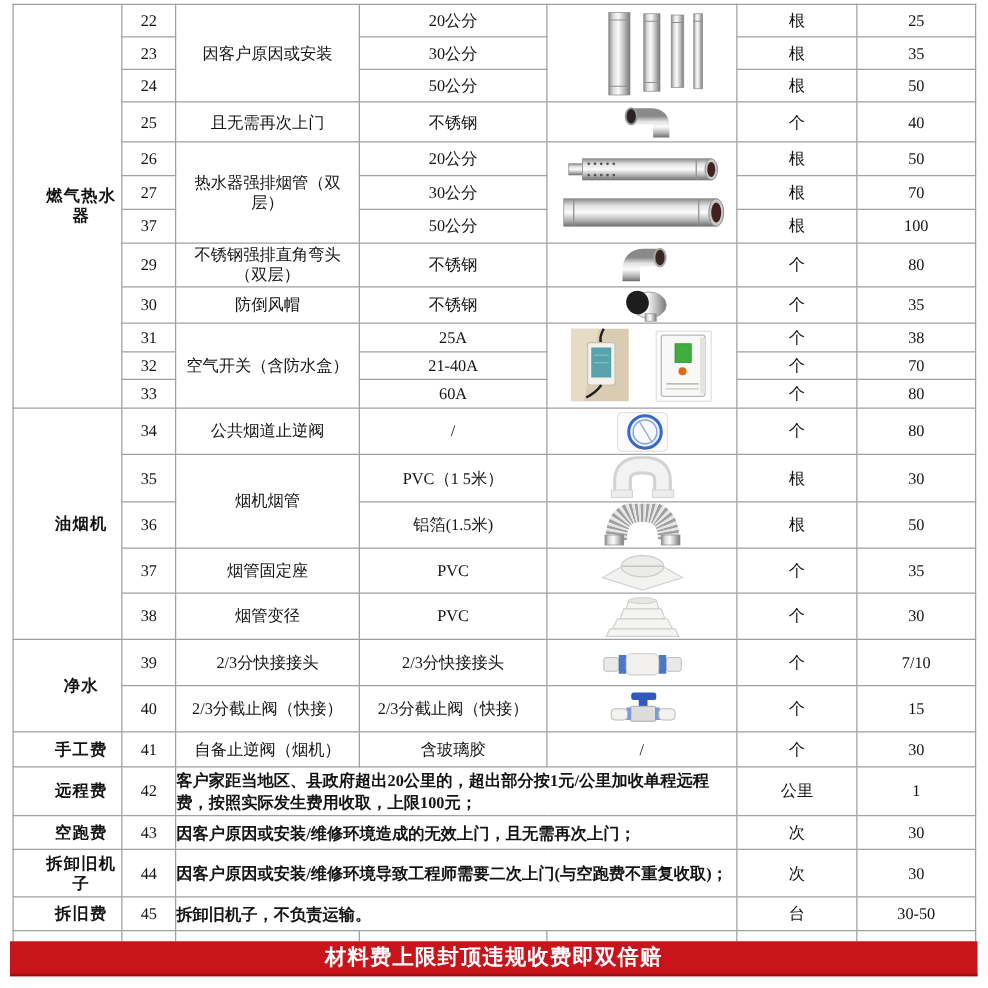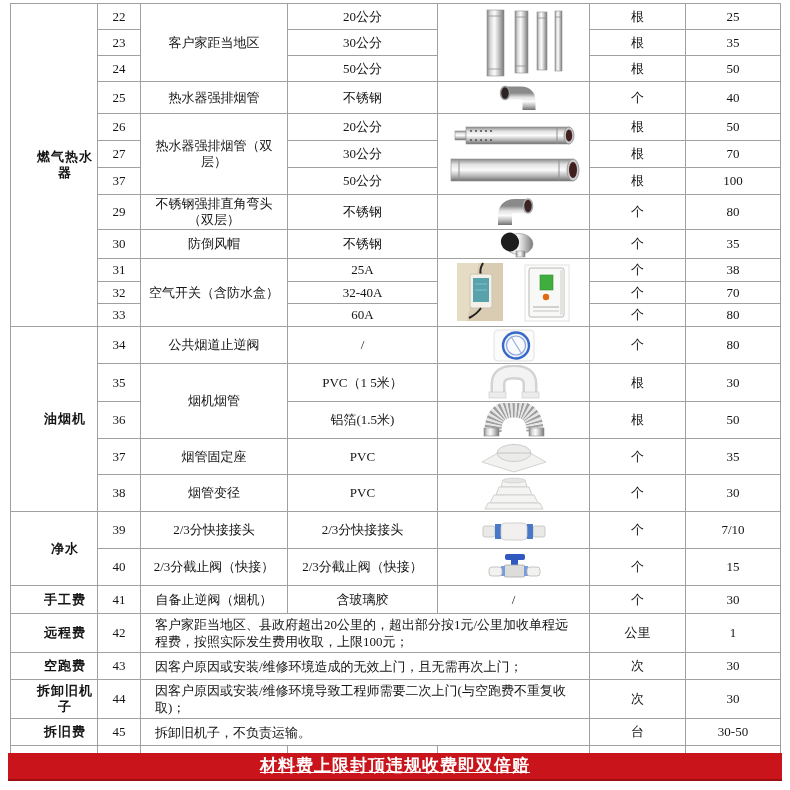--- a/index.html
+++ b/index.html
@@ -5,21 +5,21 @@
   :root { --border-color:#9c9c9c; --text-color:#141414; }
   html,body { margin:0; padding:0; background:#fff; }
   body { width:790px; height:790px; position:relative; overflow:hidden;
          font-family:"Liberation Serif","DejaVu Serif",serif; }
   .page { position:absolute; inset:0; }
   table.price { position:absolute; left:10px; top:3px; width:770px;
                 border-collapse:collapse; table-layout:fixed; }
   td { border:1px solid var(--border-color); text-align:center; vertical-align:middle;
        font-size:13px; line-height:16px; color:var(--text-color); padding:1px 2px; overflow:hidden; }
   td.cat { font-weight:bold; font-size:13px; letter-spacing:1px;padding-left:24px; }
-  td.desc { text-align:left; padding:2px 14px; line-height:17px; }
+  td.desc { text-align:left; padding:2px 0; line-height:17px;font-weight:bold; }
   td.imgcell { padding:0; }
   td.imgcell svg { display:block; margin:0 auto; }
   tr.h22{height:22px} tr.h23{height:23px} tr.h26{height:26px} tr.h27{height:27px}
   tr.h28{height:28px} tr.h29{height:29px} tr.h32{height:32px} tr.h34{height:34px}
   tr.h36{height:36px} tr.h37{height:37px} tr.h38{height:38px} tr.h8{height:8px}
   tr.h8 td { border-bottom:none; padding:0; }
   .banner { position:absolute; left:8px; top:753px; width:774px; height:28px;
             background:#c8141a; border-bottom:2px solid #9e0f14; box-sizing:border-box;
             color:#fff; font-family:"Liberation Sans","DejaVu Sans",sans-serif;
             font-weight:bold; font-size:17px; line-height:26px; text-align:center;
@@ -55,21 +55,21 @@
         <col style="width:147px">
       <col style="width:150px">
         <col style="width:152px">
         <col style="width:96px">
         <col style="width:95px">
     </colgroup>
     <tbody>
       <tr class="h26">
         <td class="cat" rowspan="12">燃气热水器</td>
         <td>22</td>
-        <td rowspan="3">客户家距当地区</td>
+        <td rowspan="3">因客户原因或安装</td>
         <td>20公分</td>
         <td class="imgcell" rowspan="3">
           <svg width="150" height="76" viewBox="0 0 150 76">
             <g stroke="#8f8f8f" stroke-width="0.6">
               <rect x="48" y="5" width="17" height="66" fill="url(#metalH)"></rect>
               <rect x="76" y="6" width="13" height="62" fill="url(#metalH)"></rect>
               <rect x="98" y="7" width="10" height="58" fill="url(#metalH)"></rect>
               <rect x="116" y="6" width="7" height="60" fill="url(#metalH)"></rect>
             </g>
             <g stroke="#8f8f8f" stroke-width="0.8">
@@ -92,21 +92,21 @@
         <td>35</td>
       </tr>
       <tr class="h26">
         <td>24</td>
         <td>50公分</td>
         <td>根</td>
         <td>50</td>
       </tr>
       <tr class="h32">
         <td>25</td>
-        <td>热水器强排烟管</td>
+        <td>且无需再次上门</td>
         <td>不锈钢</td>
         <td class="imgcell">
           <svg width="150" height="30" viewBox="0 0 150 30">
             <path d="M 67 10 H 82 Q 90 10 90 18 V 27" fill="none" stroke="url(#metalV)" stroke-width="13"></path>
             <ellipse cx="66" cy="10" rx="4.5" ry="6.5" fill="#2b2324" stroke="#9a9a9a" stroke-width="1.5"></ellipse>
           </svg>
         </td>
         <td>个</td>
         <td>40</td>
       </tr>
@@ -203,21 +203,21 @@
             <circle cx="107" cy="37" r="3.2" fill="#e2690f"></circle>
             <line x1="94" y1="47" x2="120" y2="47" stroke="#aaa" stroke-width="1"></line>
             <line x1="94" y1="51" x2="120" y2="51" stroke="#c5c5c5" stroke-width="1"></line>
           </svg>
         </td>
         <td>个</td>
         <td>38</td>
       </tr>
       <tr class="h22">
         <td>32</td>
-        <td>32-40A</td>
+        <td>21-40A</td>
         <td>个</td>
         <td>70</td>
       </tr>
       <tr class="h23">
         <td>33</td>
         <td>60A</td>
         <td>个</td>
         <td>80</td>
       </tr>
       <tr class="h37">
@@ -374,14 +374,14 @@
           <td></td>
         <td></td>
           <td></td>
         <td></td>
           <td></td>
         <td></td>
       </tr>
     </tbody>
   </table>
 
-  <div class="banner" style="background: rgb(200, 20, 26); text-decoration: underline;">材料费上限封顶违规收费即双倍赔</div>
+  <div class="banner" style="background: rgb(200, 20, 26);">材料费上限封顶违规收费即双倍赔</div>
 </div>
 
 </body></html>

